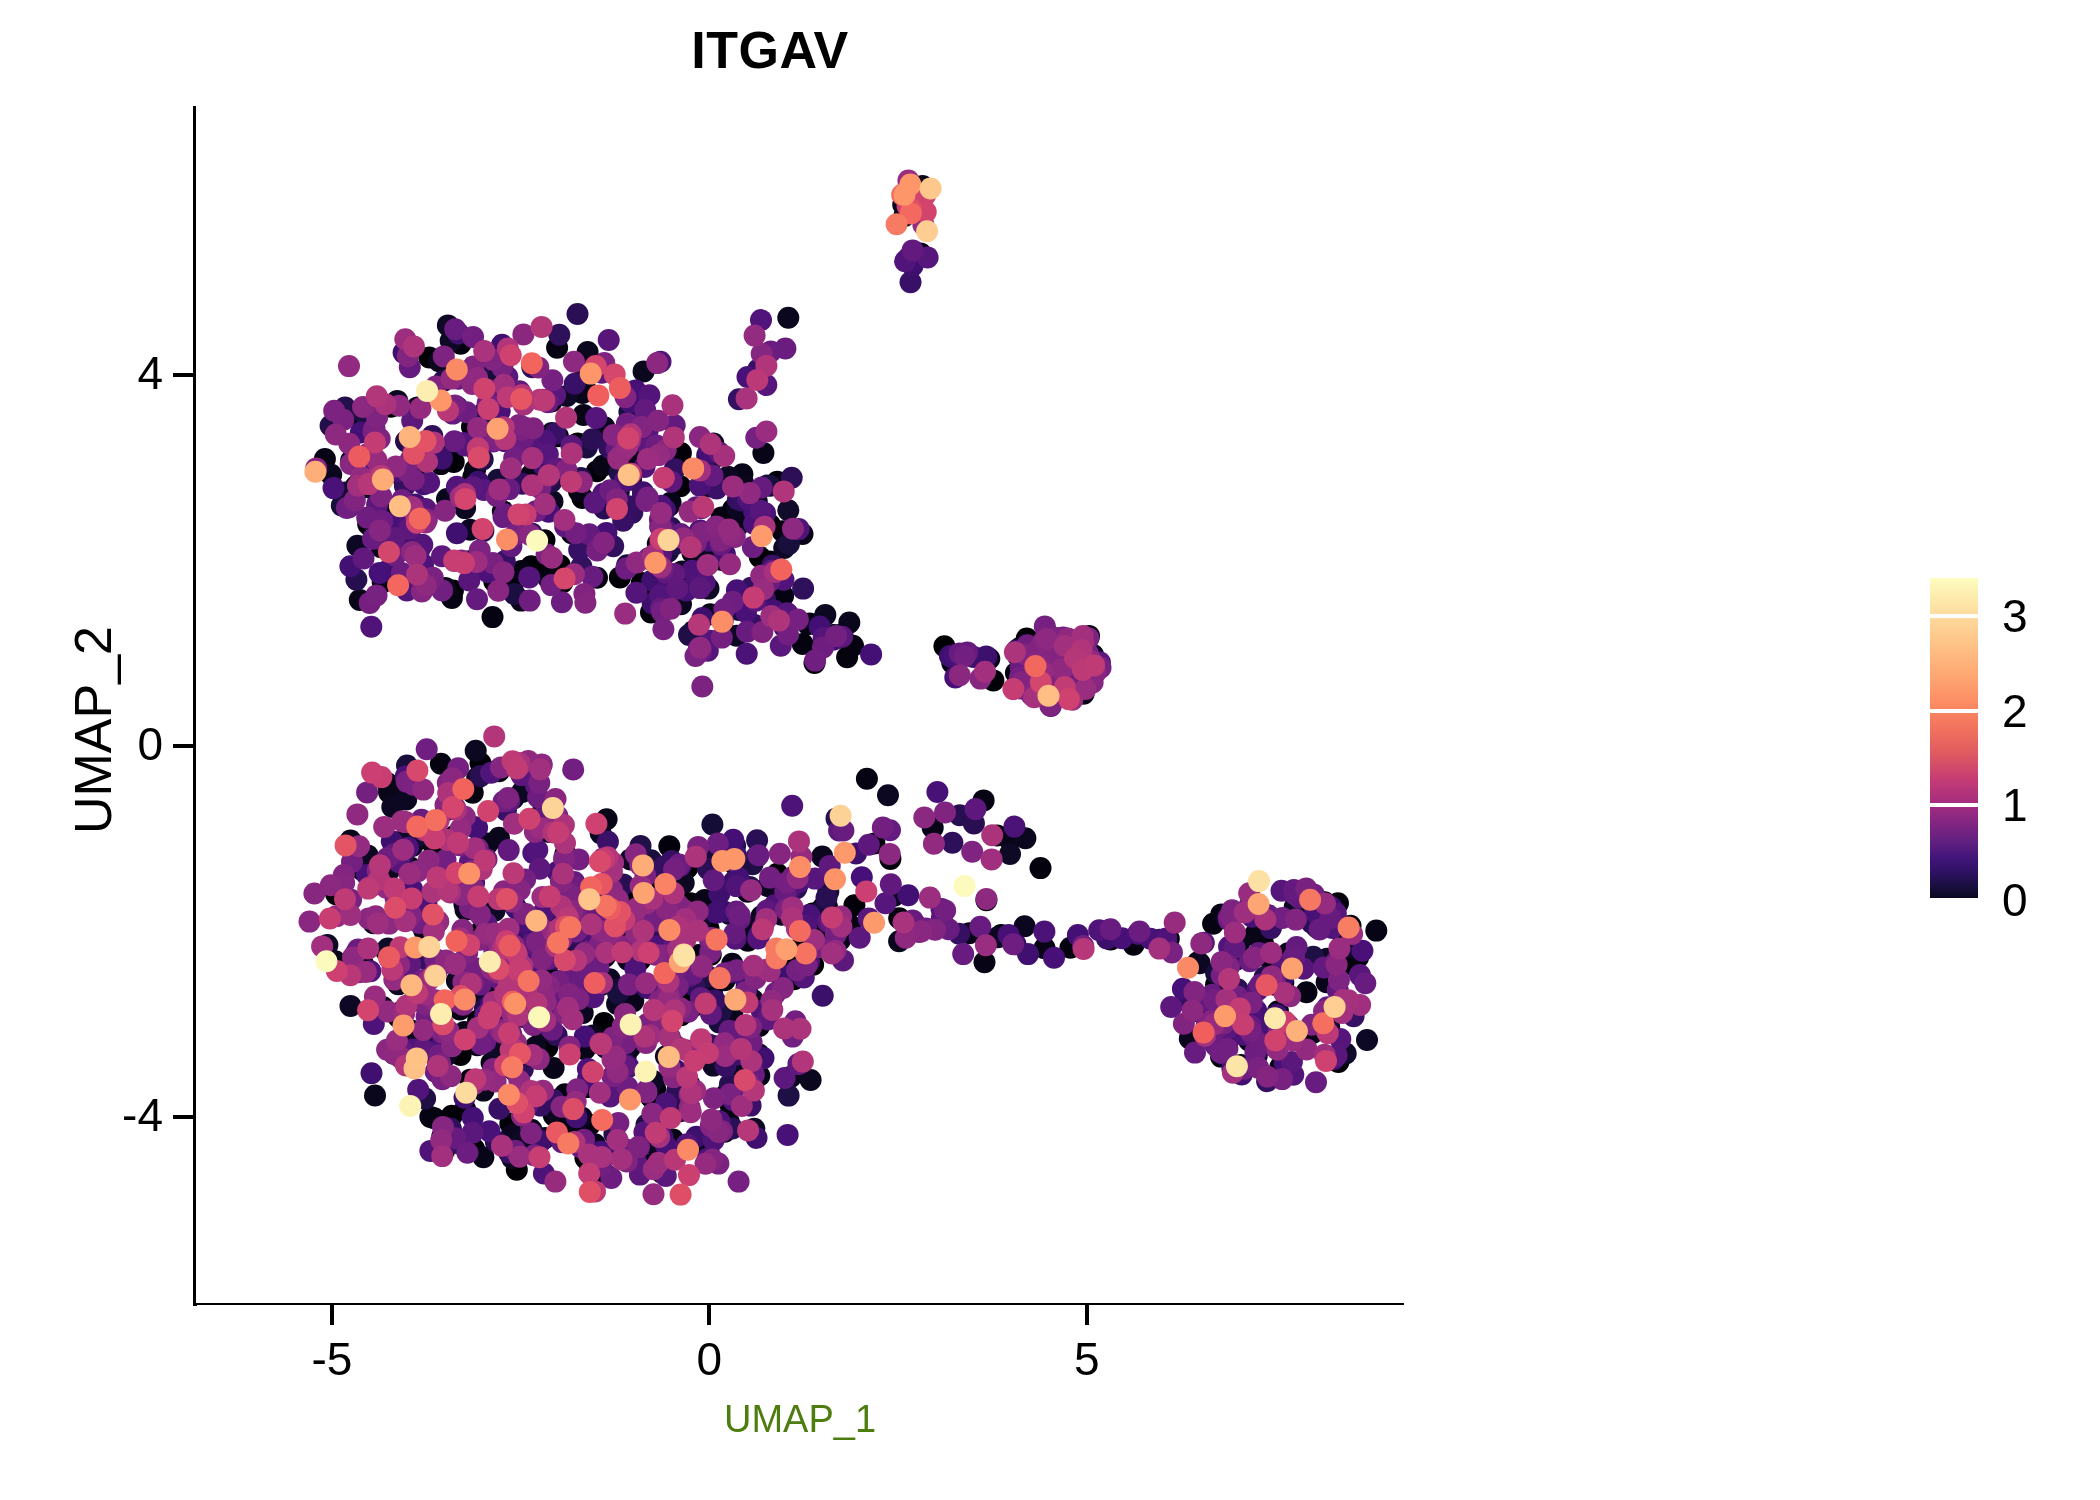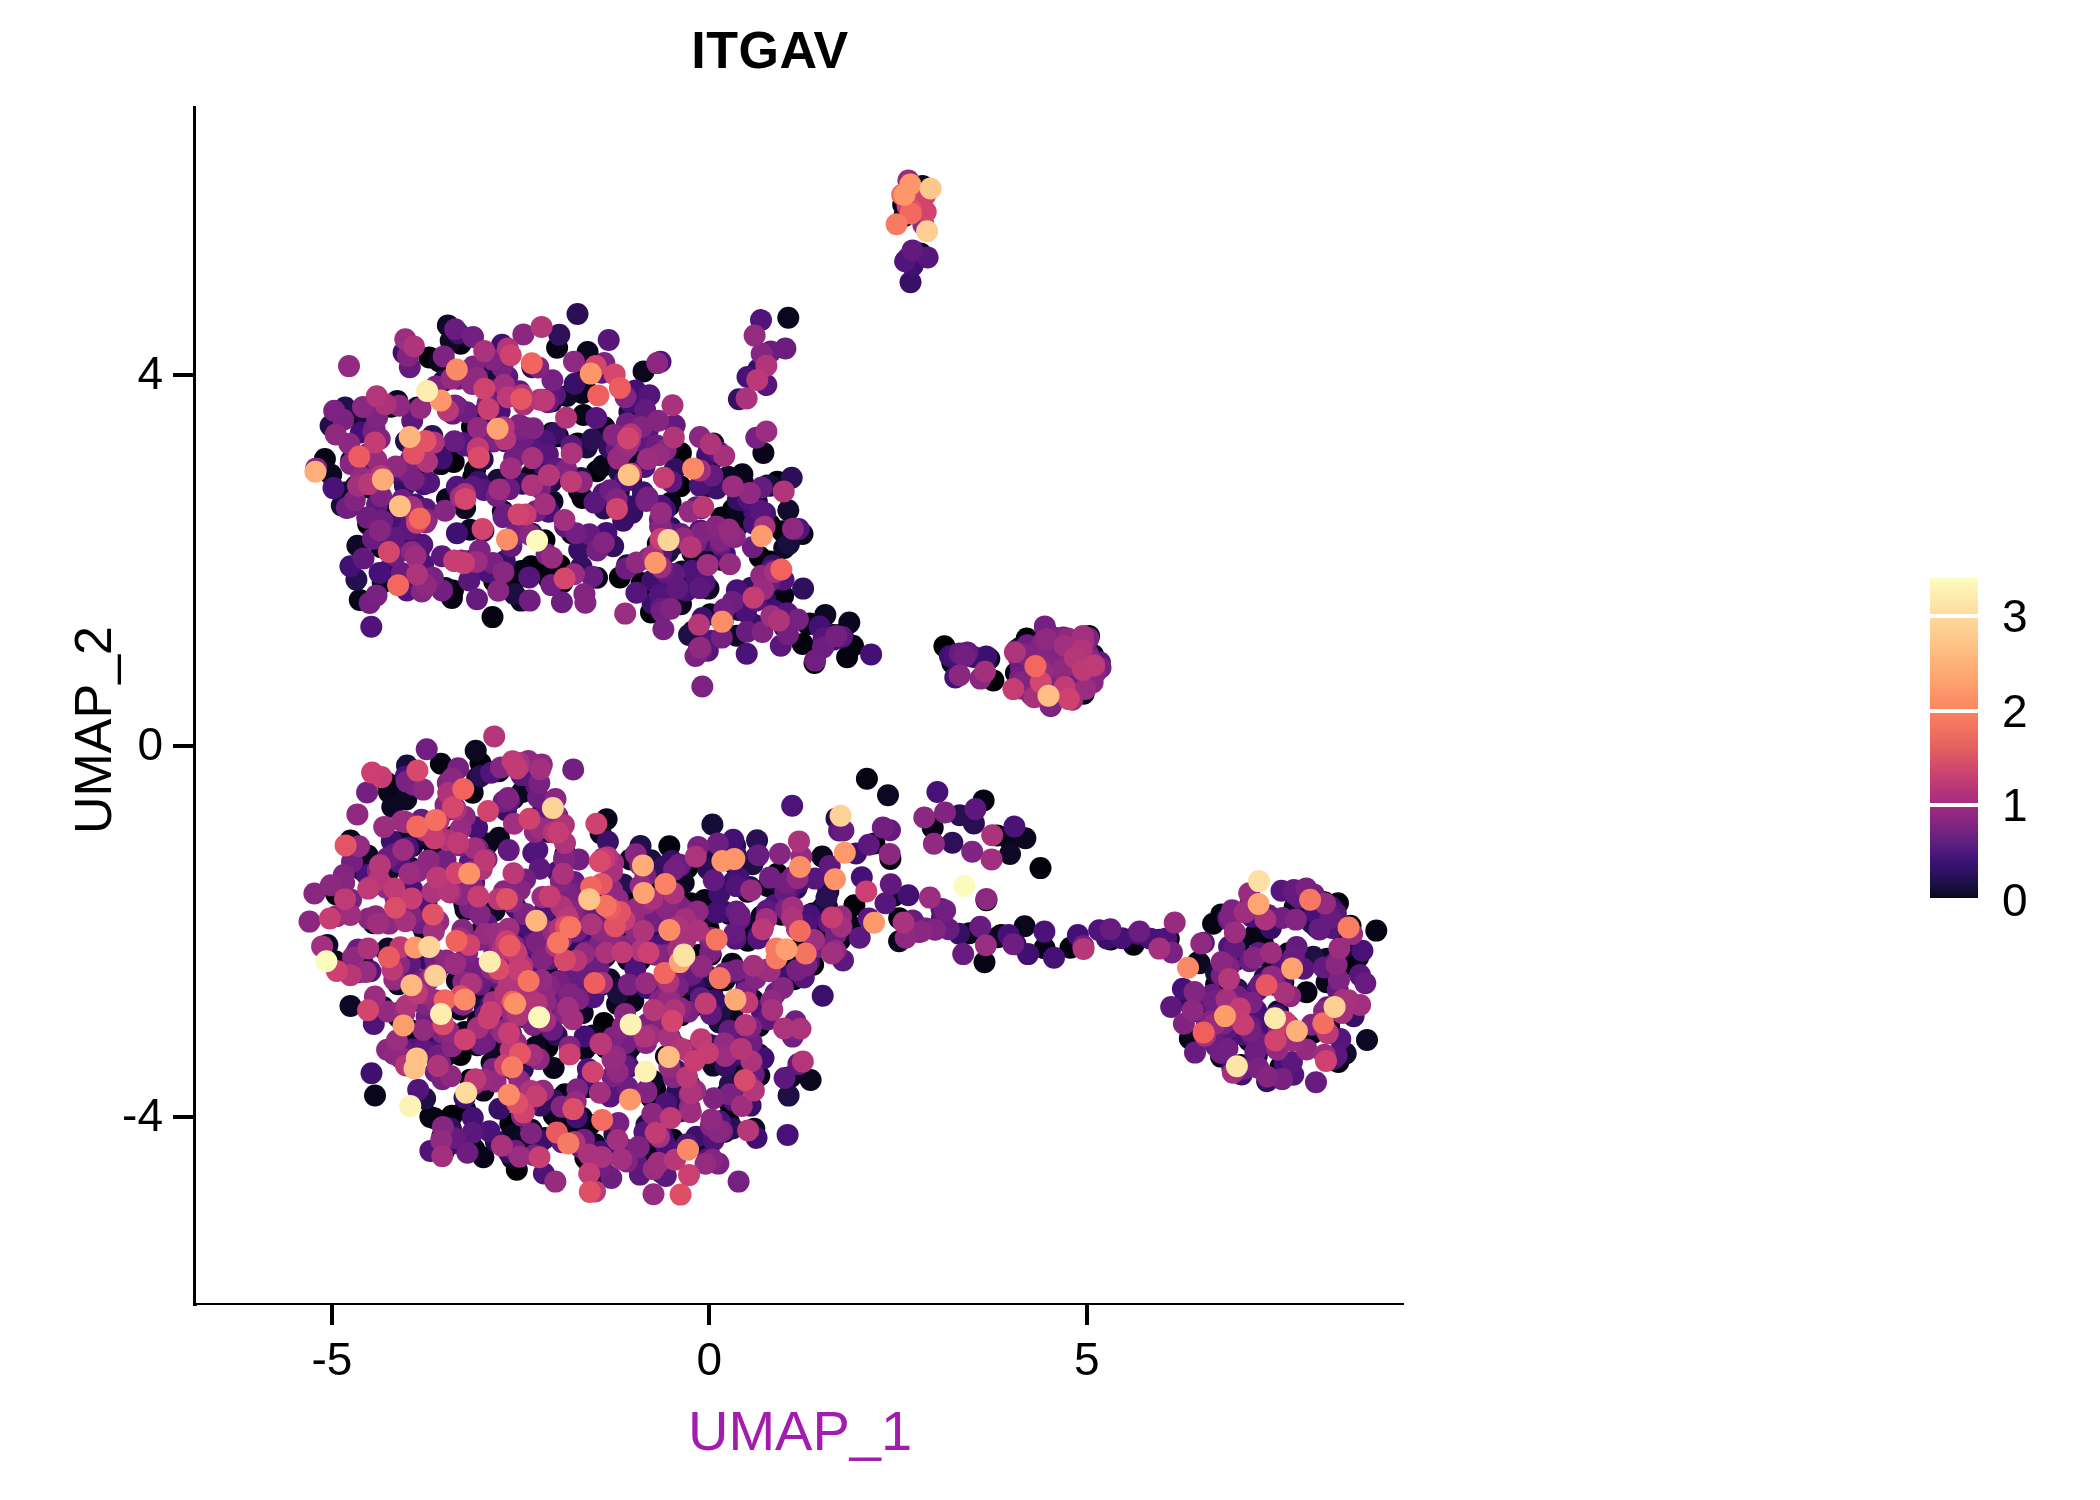--- a/index.html
+++ b/index.html
@@ -85,22 +85,22 @@
     font-size: 46px;
     color: #000000;
   }
 
   #axis-title-x {
     position: absolute;
     left: 196px;
     top: 1398px;
     width: 1208px;
     text-align: center;
-    font-size: 56px;
-    color: #a21caf;
+    font-size: 38px;
+    color: #4d7c0f;
   }
   #axis-title-y {
     position: absolute;
     left: -307px;
     top: 700px;
     width: 800px;
     text-align: center;
     font-size: 52px;
     color: #000000;
     transform: rotate(-90deg);

